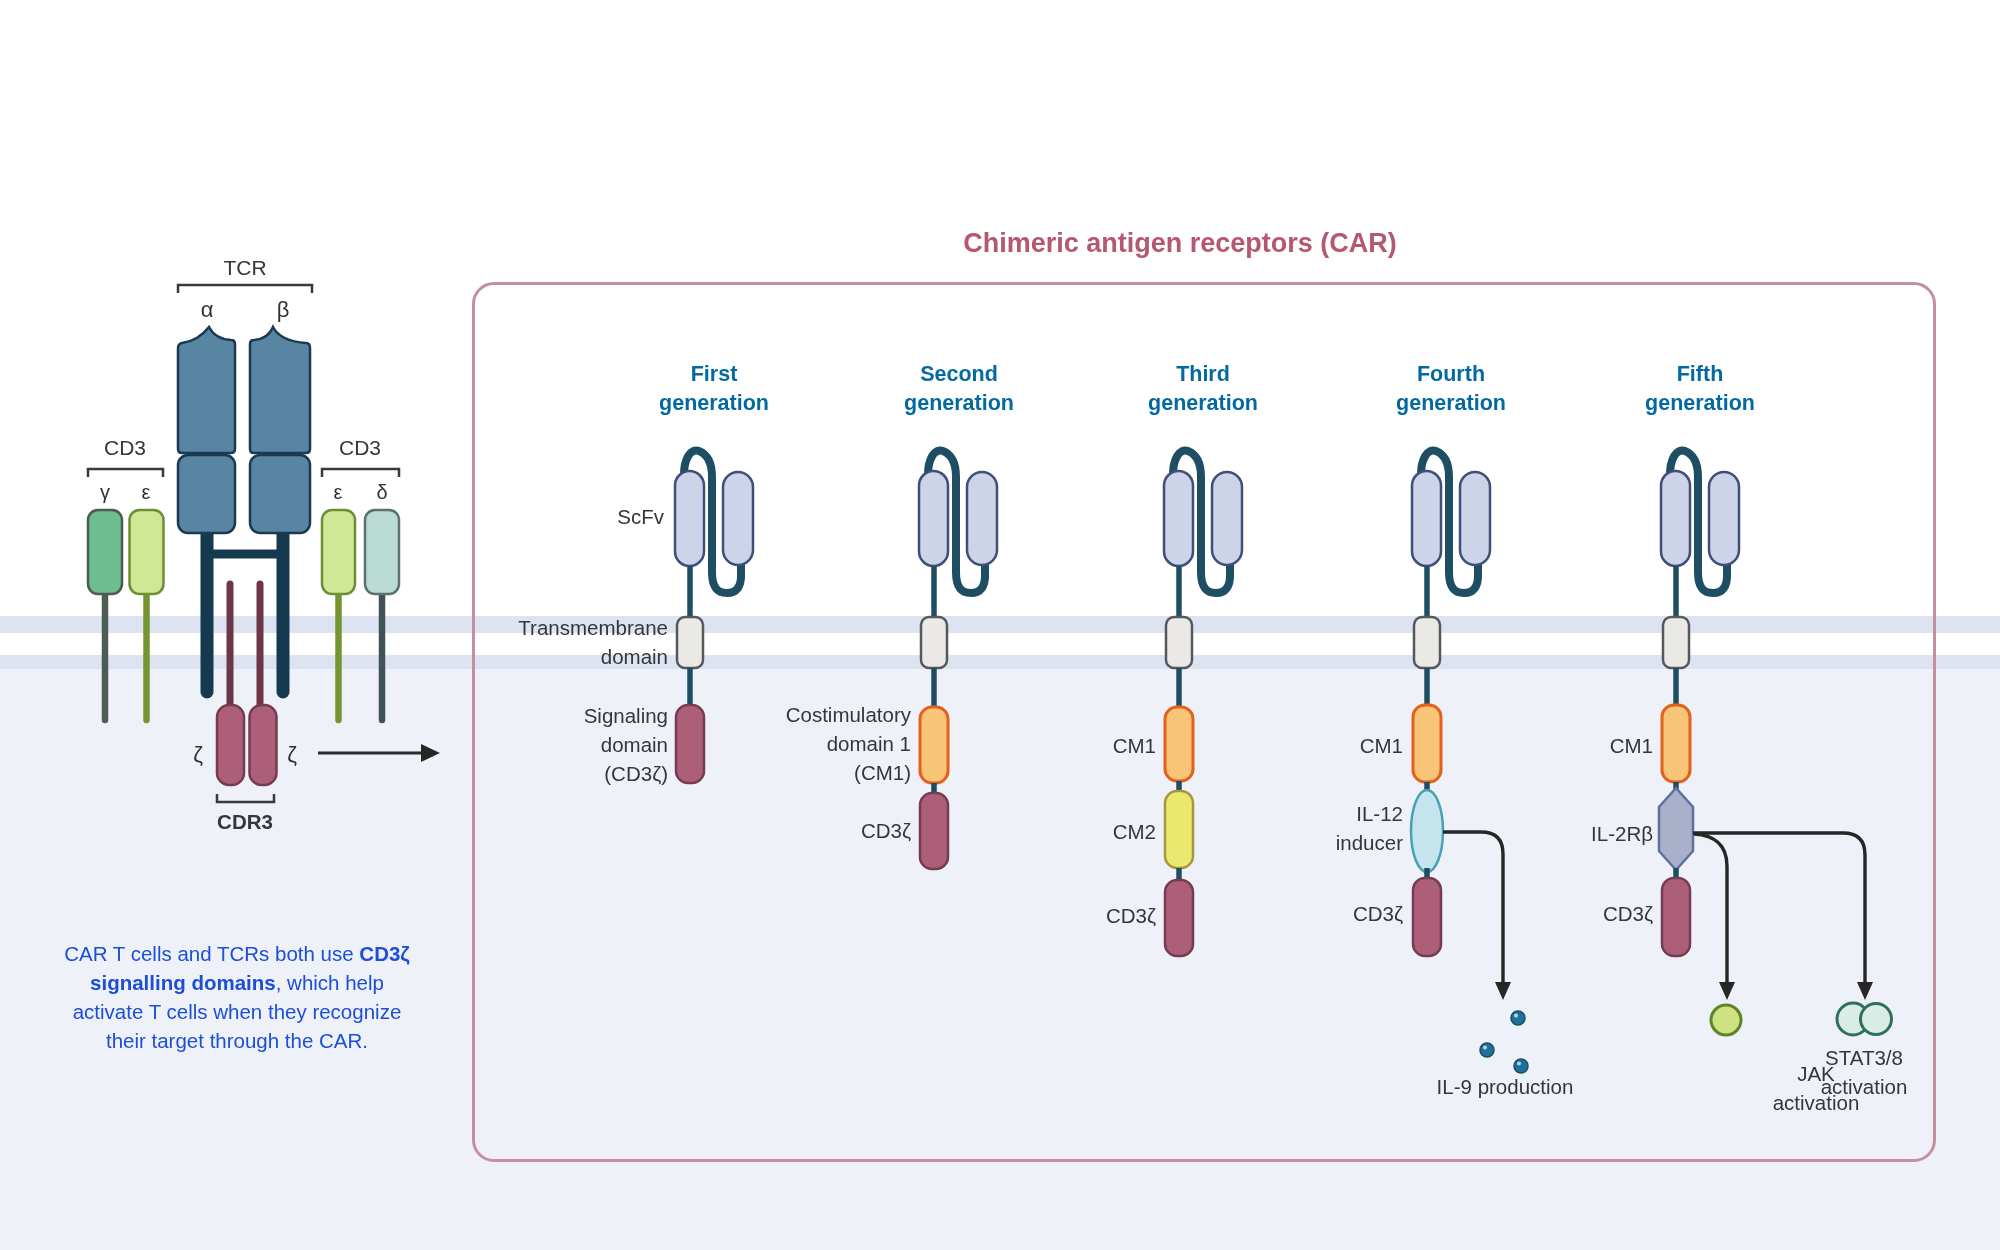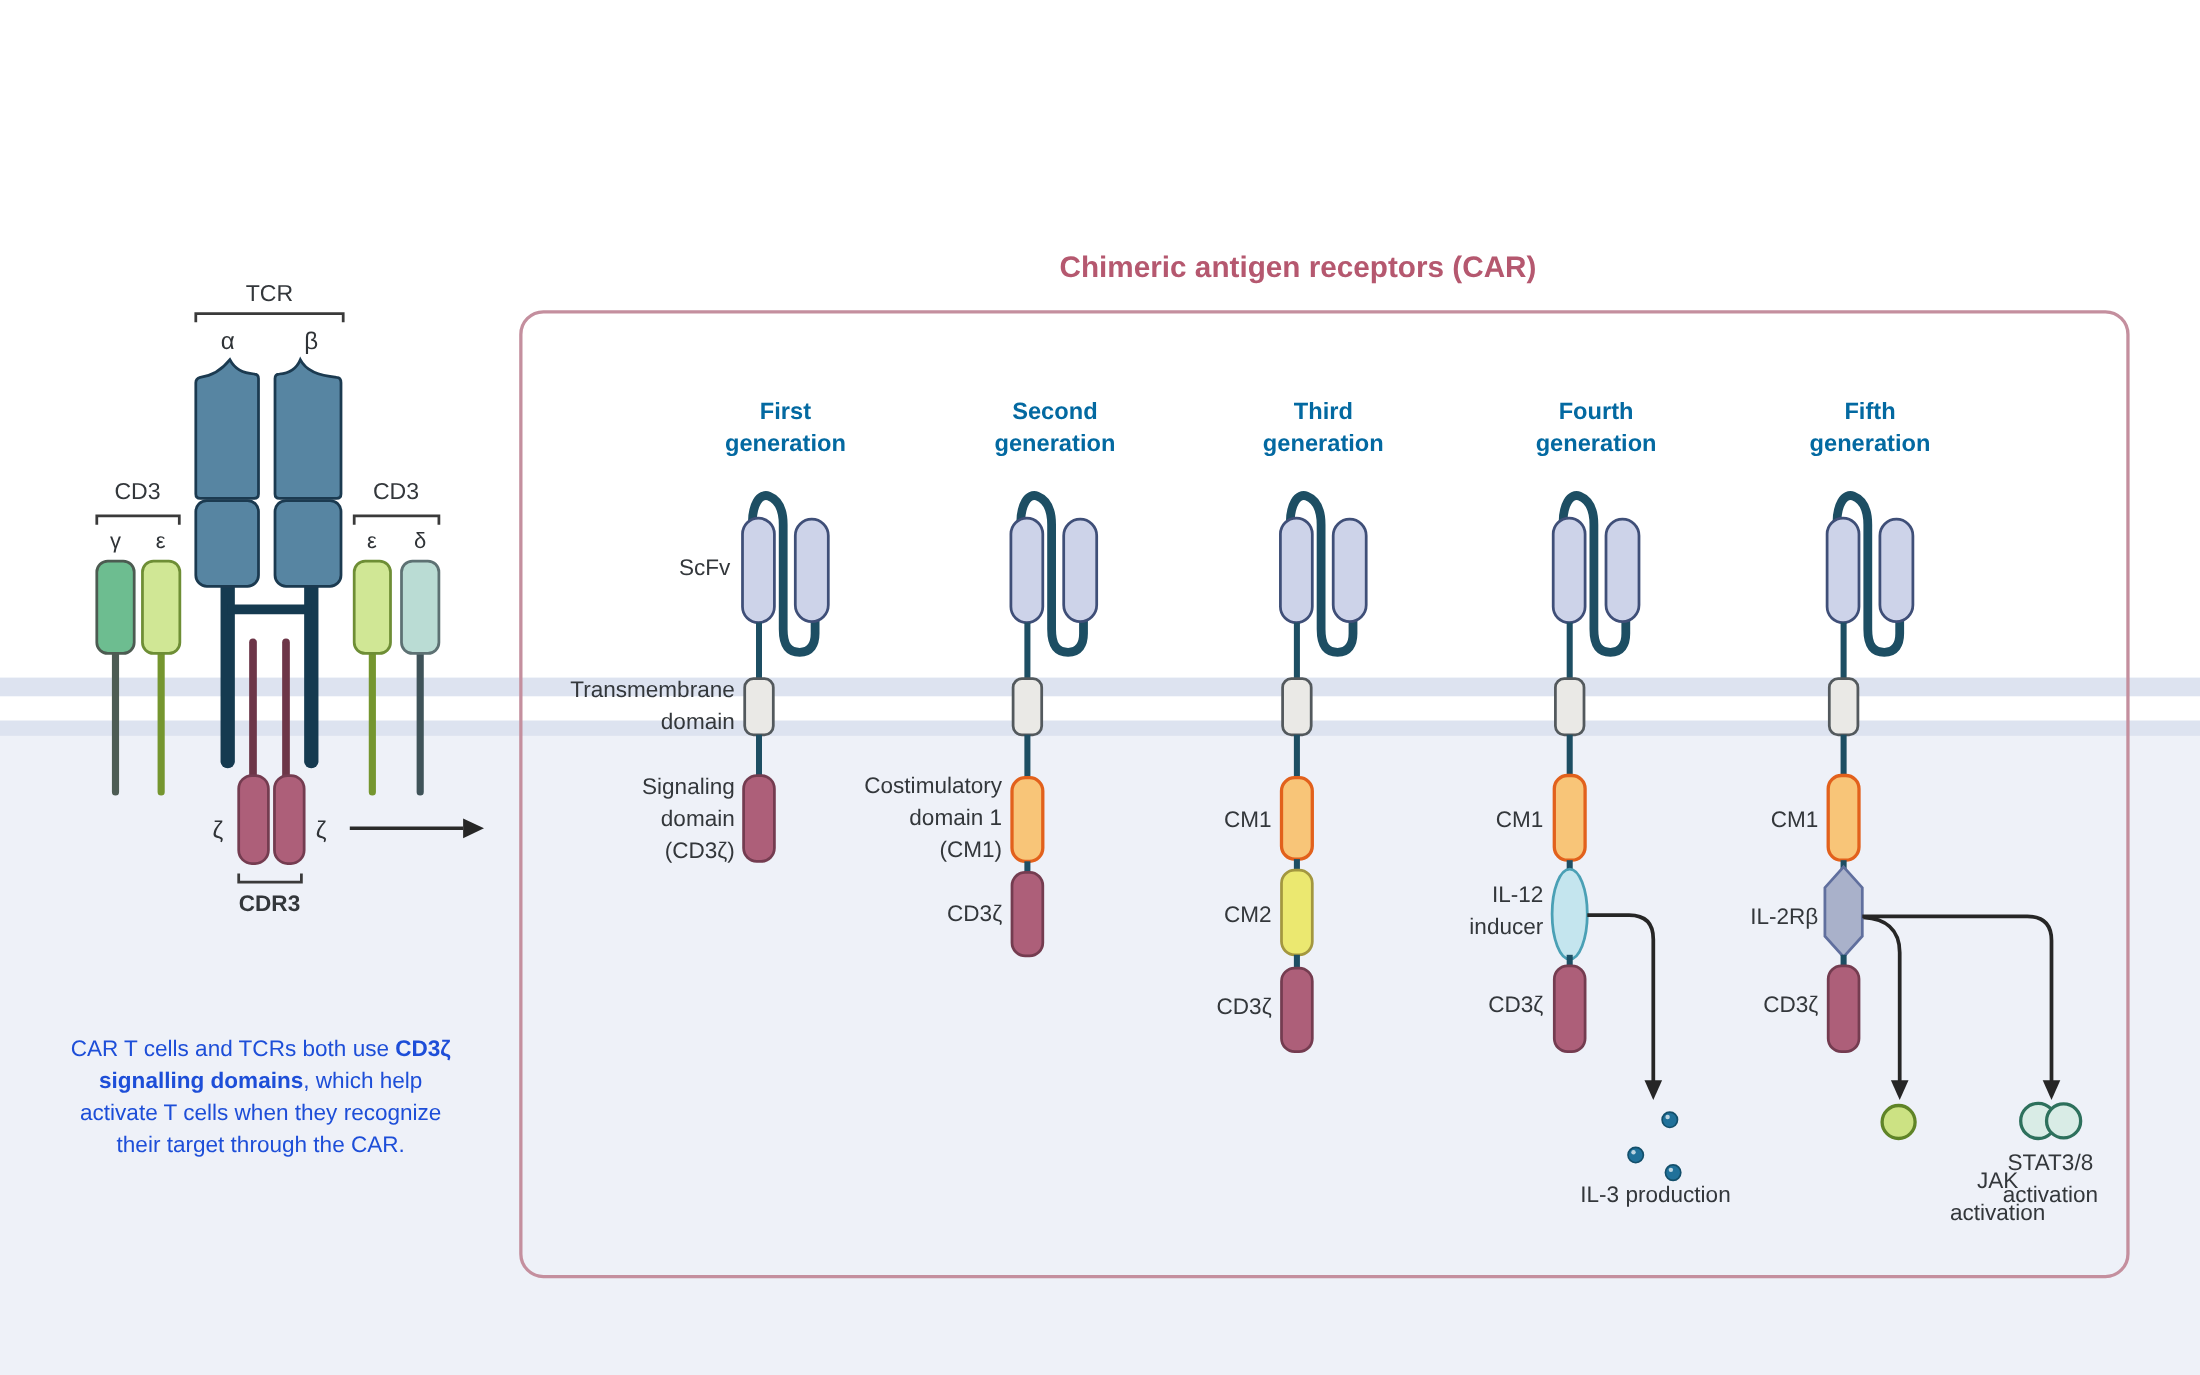--- a/index.html
+++ b/index.html
@@ -219,21 +219,21 @@
   <div class="lbl r" style="left:1056px;top:731px;width:100px;">CM1</div>
   <div class="lbl r" style="left:1056px;top:817px;width:100px;">CM2</div>
   <div class="lbl r" style="left:1056px;top:901px;width:100px;">CD3ζ</div>
 
   <div class="lbl r" style="left:1303px;top:731px;width:100px;">CM1</div>
   <div class="lbl r" style="left:1303px;top:799px;width:100px;">
     <div>IL-12</div>
     <div>inducer</div>
   </div>
   <div class="lbl r" style="left:1303px;top:899px;width:100px;">CD3ζ</div>
-  <div class="lbl c" style="left:1385px;top:1072px;width:240px;">IL-3 production</div>
+  <div class="lbl c" style="left:1385px;top:1072px;width:240px;">IL-9 production</div>
 
   <div class="lbl r" style="left:1553px;top:731px;width:100px;">CM1</div>
   <div class="lbl r" style="left:1553px;top:819px;width:100px;">IL-2Rβ</div>
   <div class="lbl r" style="left:1553px;top:899px;width:100px;">CD3ζ</div>
   <div class="lbl c" style="left:1736px;top:1043px;width:160px;margin-top:16px;">
     <div>JAK</div>
     <div>activation</div>
   </div>
   <div class="lbl c" style="left:1784px;top:1043px;width:160px;">
     <div>STAT3/8</div>

